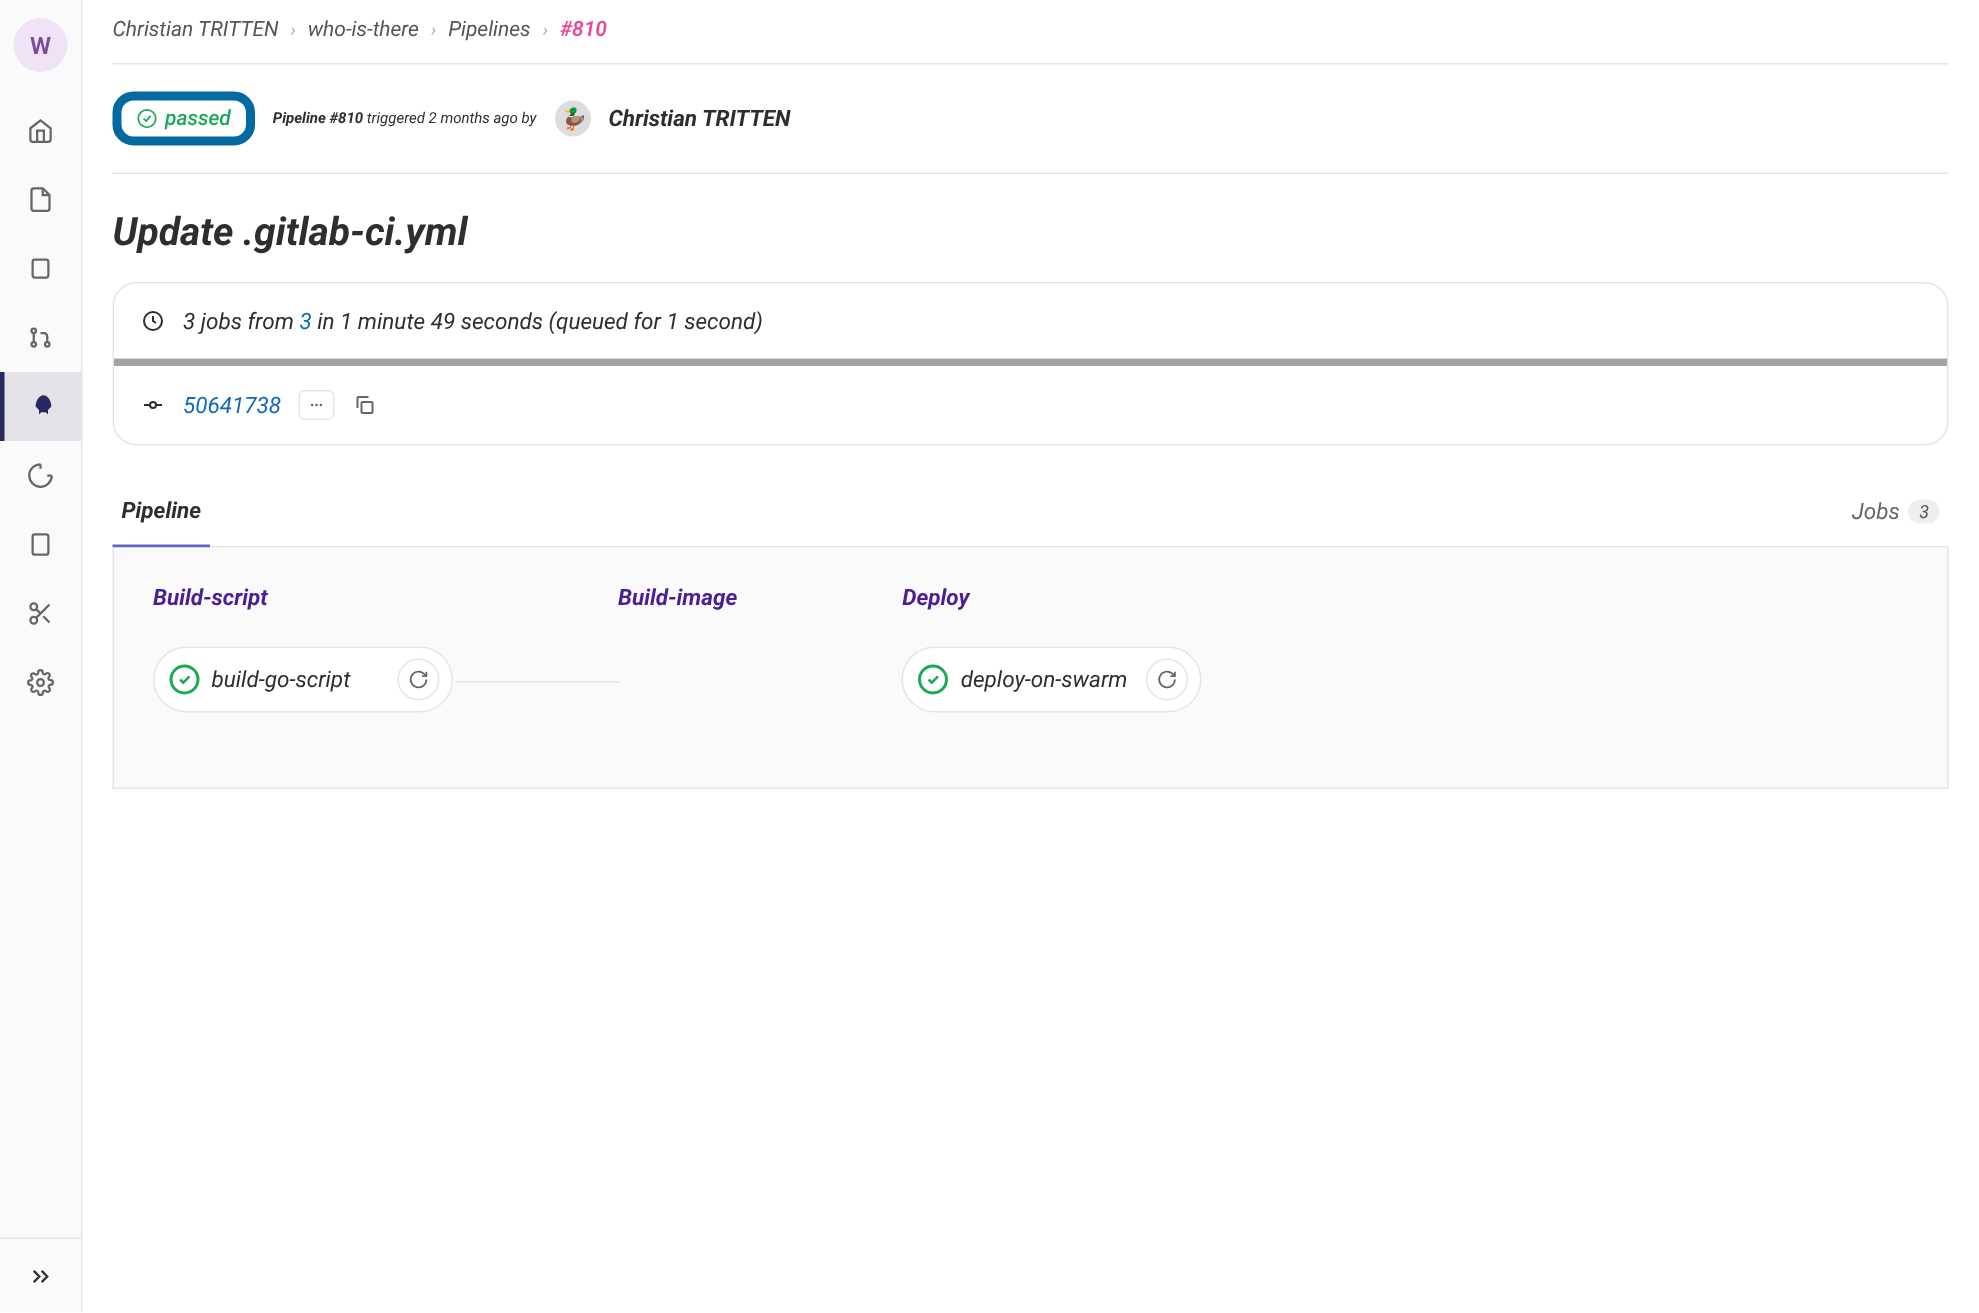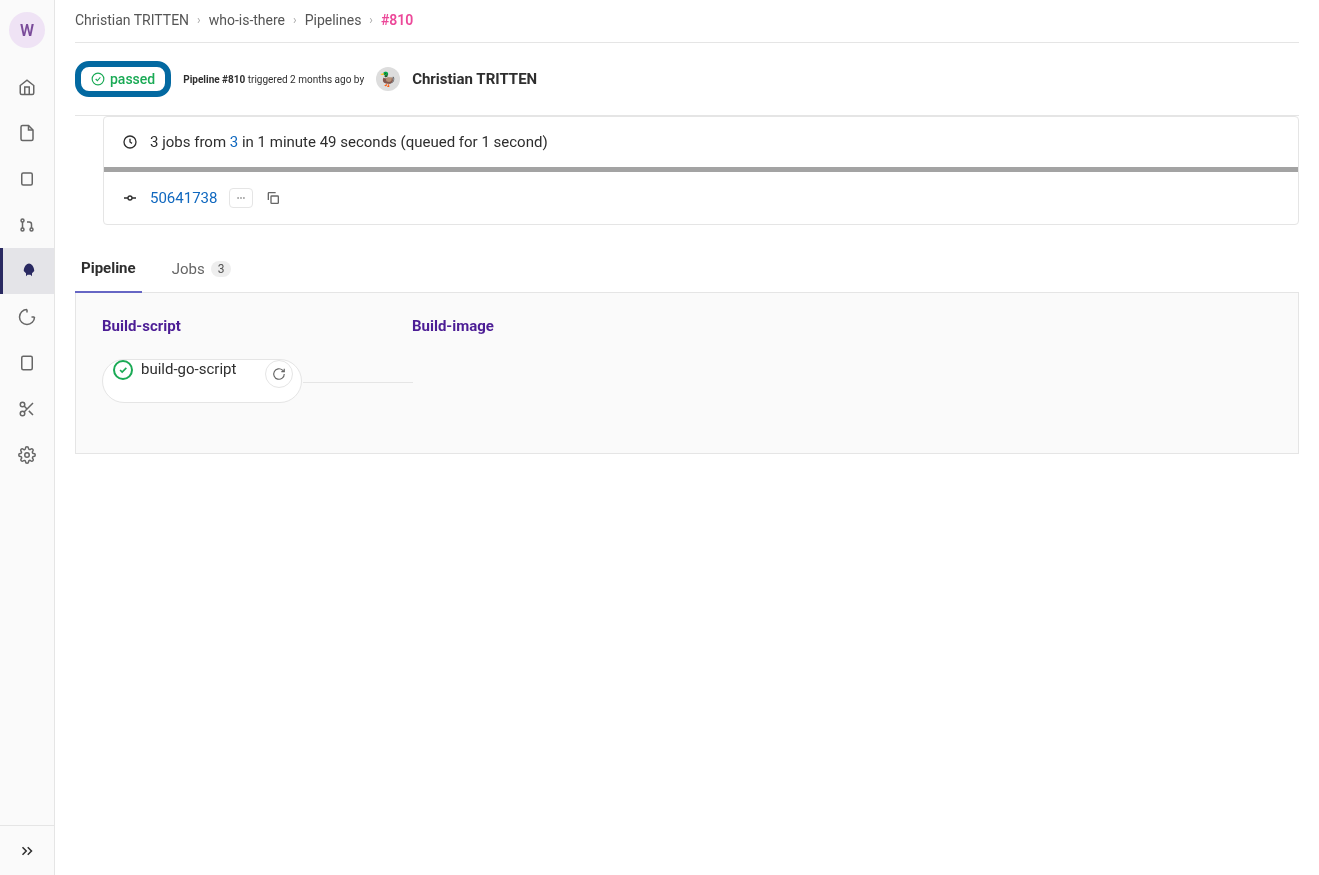--- a/index.html
+++ b/index.html
@@ -38,21 +38,21 @@
   color: #666; cursor: pointer;
 }
 .nav-item.active {
   background: #e4e4e8;
   border-left: 3px solid #292961;
   color: #292961;
 }
 .nav-item svg, .sidebar-bottom svg { width: 18px; height: 18px; }
 
 
-.main { flex: 1; overflow-y: auto; padding: 12px 20px 20px 20px; }
+.main { flex: 1; overflow-y: auto; padding: 12px 20px 20px 20px; font-style: italic; }
 
 
 .breadcrumb {
   display: flex; align-items: center; gap: 8px;
   font-size: 14px; color: #666;
   padding-bottom: 14px;
   border-bottom: 1px solid #e5e5e5;
 }
 .breadcrumb a { color: #555; text-decoration: none; cursor: pointer; }
 .breadcrumb .sep { color: #aaa; font-size: 12px; }
@@ -81,22 +81,21 @@
 
 .page-title {
   font-size: 26px; font-weight: 700;
   padding: 24px 0 18px 0;
   color: #2e2e2e;
 }
 
 
 .info-card {
   border: 1px solid #e5e5e5;
-  border-radius: 4px;
-  margin-left: 28px;
+  border-radius: 16px;
 }
 .info-row {
   padding: 16px 18px;
   display: flex; align-items: center; gap: 12px;
   font-size: 15px;
 }
 .info-row + .info-row { border-top: 5px solid #a3a3a3; }
 .info-row svg.row-icon { width: 16px; height: 16px; flex-shrink: 0; color: #2e2e2e;}
 .info-row a { color: #1068bf; text-decoration: none; }
 .more-btn {
@@ -104,20 +103,21 @@
   width: 24px; height: 20px; display: inline-flex; align-items: center; justify-content: center;
   cursor: pointer; color: #666;
 }
 .copy-btn { cursor: pointer; color: #666; display: inline-flex; }
 
 
 .tabs {
   display: flex; gap: 24px;
   border-bottom: 1px solid #e5e5e5;
   margin-top: 20px;
+  justify-content: space-between;
 }
 .tab {
   padding: 14px 6px;
   cursor: pointer;
   font-size: 15px;
   color: #666;
   display: flex; align-items: center; gap: 6px;
 }
 .tab.active {
   color: #2e2e2e; font-weight: 700;
@@ -143,21 +143,21 @@
 .stage { }
 .stage-name {
   font-weight: 700; font-size: 15px; color: #4c1d95;
   margin-bottom: 22px;
 }
 .job-pill {
   background: #fff;
   border: 1px solid #e5e5e5;
   border-radius: 22px;
   width: 200px; height: 44px;
-  display: flex; 
+  display: flex; align-items: center;
   padding: 0 8px 0 10px;
   gap: 8px;
   position: relative;
   margin-top: 24px;
 }
 .job-pill .status-icon {
   width: 20px; height: 20px;
   border: 2px solid #1aaa55; border-radius: 50%;
   display: flex; align-items: center; justify-content: center;
   color: #1aaa55; flex-shrink: 0;
@@ -267,20 +267,21 @@
         </svg>
       <span>passed</span>
     </span>
     <span class="header-text">
       <b>Pipeline #810</b><span> triggered 2 months ago by </span>
     </span>
     <span class="user-avatar">🦆</span>
     <b style="font-size:15px;">Christian TRITTEN</b>
   </div>
 
+  <h1 class="page-title">Update .gitlab-ci.yml</h1>
 
   <div class="info-card">
     <div class="info-row">
       <svg class="row-icon" viewBox="0 0 24 24" fill="none" stroke="currentColor" stroke-width="2">
           <circle cx="12" cy="12" r="9"></circle>
           <path d="M12 7v5l3 2"></path>
         </svg>
       <span>
         <span>3 jobs from </span><a>3</a><span> in 1 minute 49 seconds (queued for 1 second)</span>
       </span>
@@ -332,15 +333,32 @@
               <path d="M21 12a9 9 0 1 1-3-6.7L21 8"></path>
               <path d="M21 3v5h-5"></path>
             </svg>
           </span>
         <div class="connector"></div>
       </div>
     </div>
     <div class="stage">
       <div class="stage-name">Build-image</div>
     </div>
+    <div class="stage">
+      <div class="stage-name">Deploy</div>
+      <div class="job-pill">
+        <span class="status-icon">
+            <svg viewBox="0 0 24 24" fill="none" stroke="currentColor" stroke-width="4">
+              <path d="M5 12l5 5L20 7"></path>
+            </svg>
+          </span>
+        <span class="job-label">deploy-on-swarm</span>
+        <span class="retry-btn">
+            <svg viewBox="0 0 24 24" fill="none" stroke="currentColor" stroke-width="2">
+              <path d="M21 12a9 9 0 1 1-3-6.7L21 8"></path>
+              <path d="M21 3v5h-5"></path>
+            </svg>
+          </span>
+      </div>
+    </div>
   </div>
 
 </div>
 
 </body></html>

